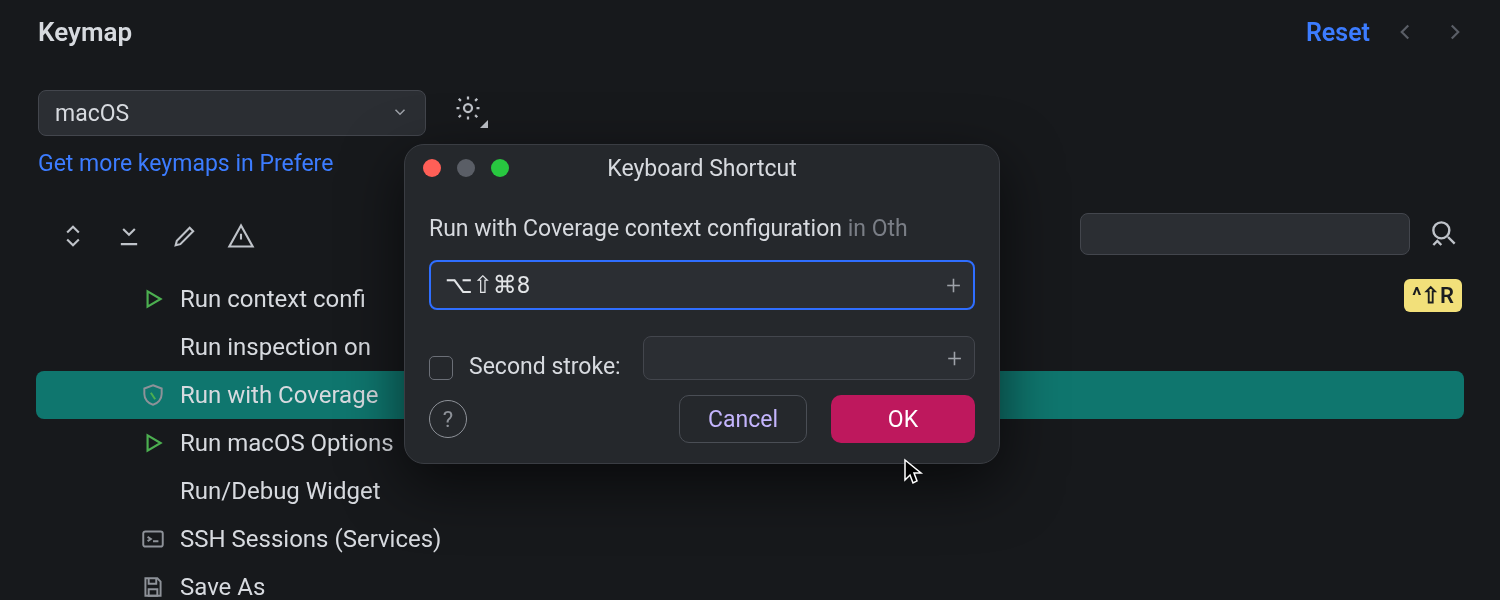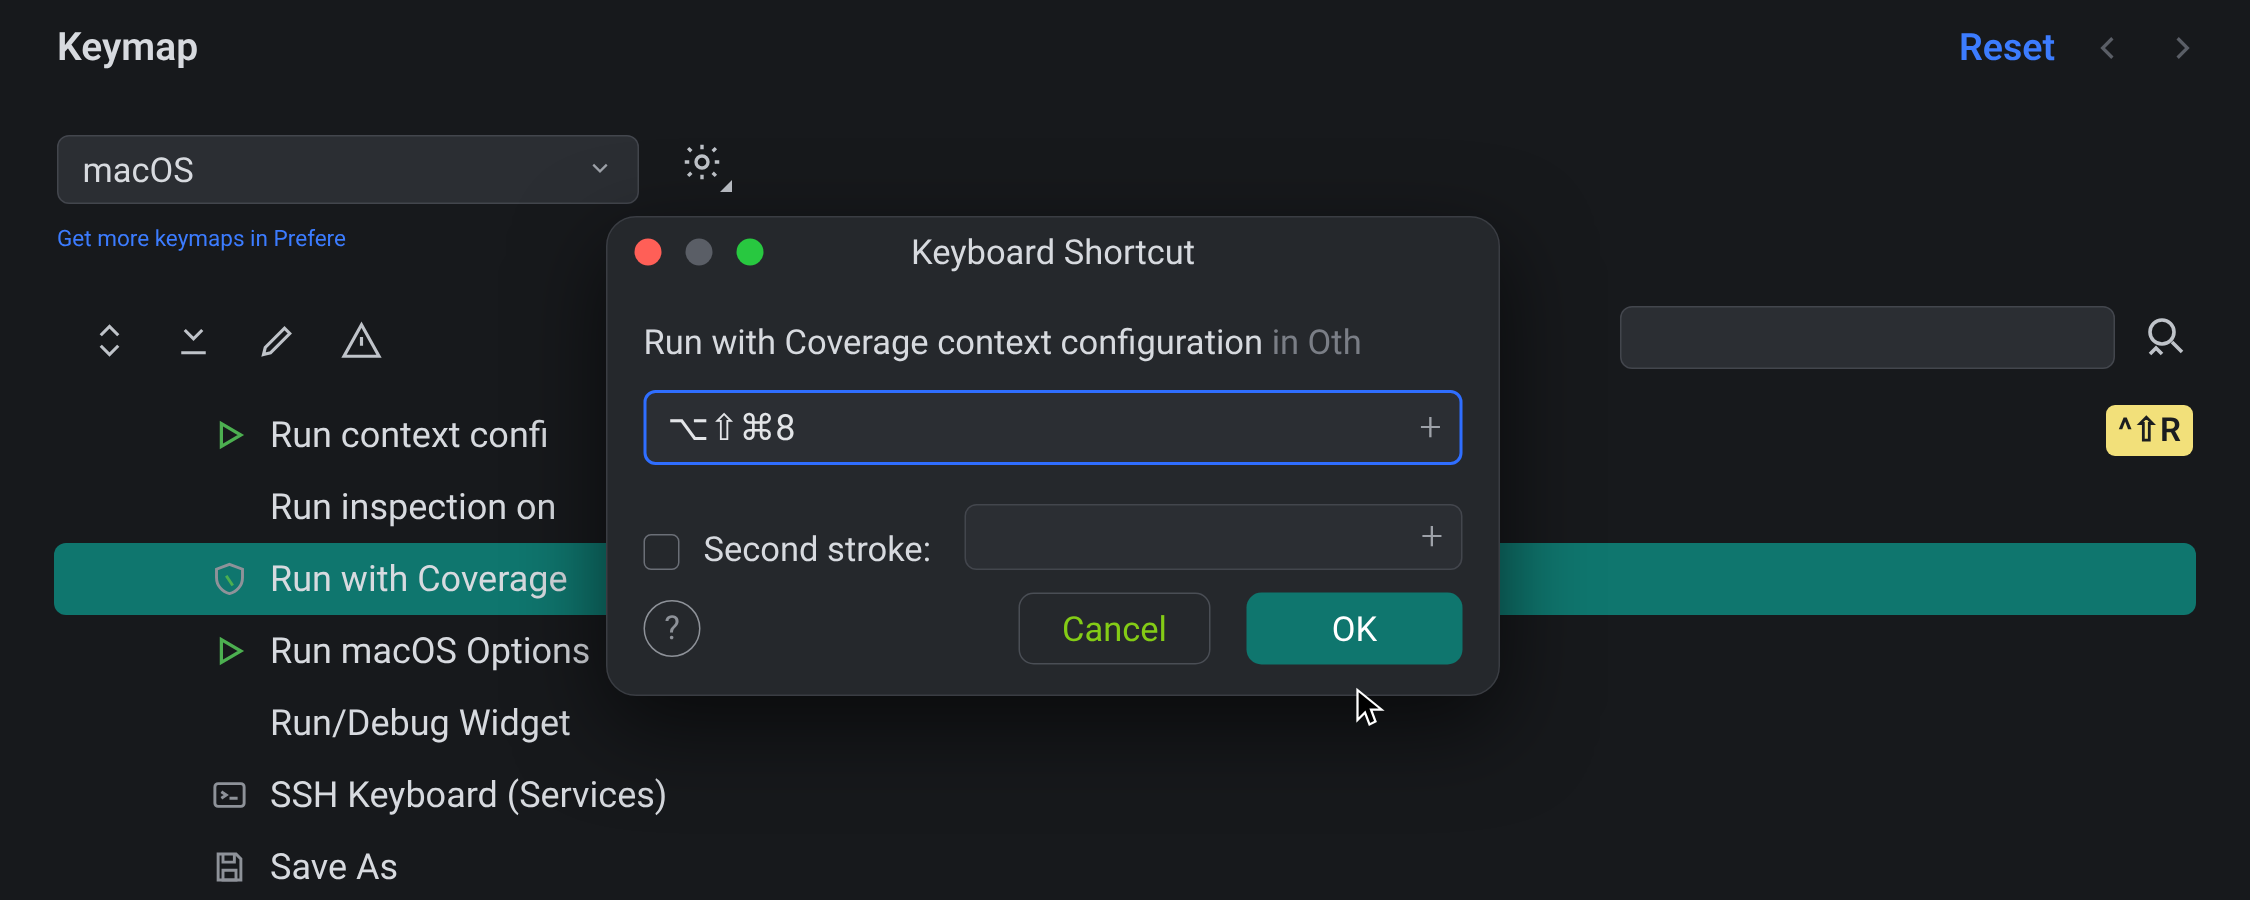--- a/index.html
+++ b/index.html
@@ -35,21 +35,21 @@
   .keymap-select .chev { margin-left:auto; color:#9ea2a9; }
   .gear-btn { width:36px; height:36px; display:flex; align-items:center; justify-content:center; color:#bfc3c9; position:relative; }
   .gear-btn svg { width:30px; height:30px; }
   .gear-btn::after {
     content:""; position:absolute; right:-2px; bottom:-2px;
     border:4px solid transparent; border-bottom-color:#bfc3c9; border-right-color:#bfc3c9;
   }
 
   .marketplace-link {
     padding: 14px 0 0 38px;
-    font-size:15px; color:#3c7cff;
+    font-size:23px; color:#3c7cff;
   }
 
   .toolbar-row {
     display:flex; align-items:center; gap:26px;
     padding: 44px 0 0 58px;
     position:relative;
     width: 100%;
   }
   .tool-icon { width:30px; height:30px; display:flex; align-items:center; justify-content:center; color:#bfc3c9; }
   .tool-icon svg { width:28px; height:28px; stroke:#bfc3c9; fill:none; stroke-width:1.8; }
@@ -143,22 +143,22 @@
     width:38px; height:38px; border:1.8px solid #8e9299; border-radius:50%;
     display:flex; align-items:center; justify-content:center;
     color:#8e9299; font-size:22px;
   }
   .modal-footer .spacer { flex:1; }
   .btn {
     height:48px; padding:0 28px; border-radius:10px;
     font-size:23px; display:flex; align-items:center; justify-content:center;
     cursor:pointer;
   }
-  .btn-cancel { border:1px solid #4a4e55; color:#84cc16; margin-right:24px; background:transparent; }
-  .btn-ok { background:#0f766e; color:#fff; border:none; width:144px; }
+  .btn-cancel { border:1px solid #4a4e55; color:#c4b5fd; margin-right:24px; background:transparent; }
+  .btn-ok { background:#be185d; color:#fff; border:none; width:144px; }
 
   .cursor {
     position:absolute; left:902px; top:458px; z-index:20;
   }
   .cursor svg { width:22px; height:28px; }
 </style>
 </head>
 <body>
 
 <div class="header">
@@ -262,21 +262,21 @@
     <span class="row-icon"></span>
     <span>Run/Debug Widget</span>
   </div>
   <div class="tree-row">
     <span class="row-icon term">
         <svg viewBox="0 0 24 24">
           <rect x="3" y="5" width="18" height="14" rx="2"></rect>
           <path d="M7 10l3 2-3 2M12 14h5"></path>
         </svg>
       </span>
-    <span>SSH Keyboard (Services)</span>
+    <span>SSH Sessions (Services)</span>
   </div>
   <div class="tree-row">
     <span class="row-icon disk">
         <svg viewBox="0 0 24 24">
           <path d="M5 4h11l3 3v13H5z"></path>
           <path d="M8 4v5h7V4M8 14h8v6H8z"></path>
         </svg>
       </span>
     <span>Save As</span>
   </div>

